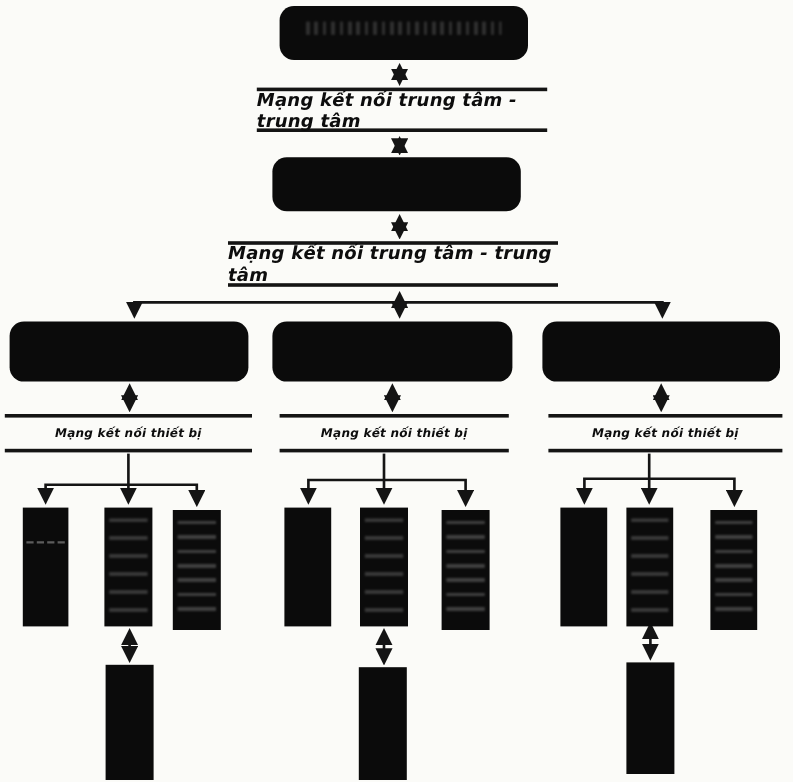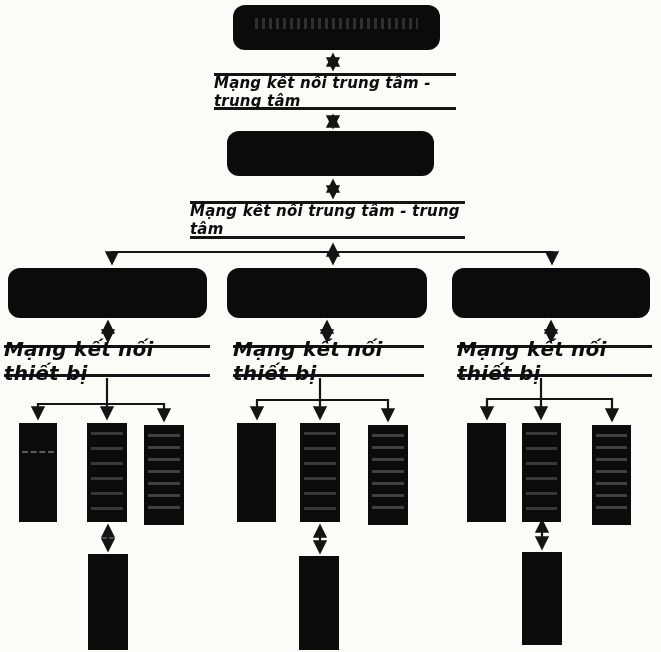--- a/index.html
+++ b/index.html
@@ -14,21 +14,21 @@
   .rounded{border-radius:12px;}
   .netband{
     position:absolute;
     border-top:3px solid #141414;border-bottom:3px solid #141414;
     display:flex;align-items:center;justify-content:center;
     box-sizing:border-box;
     font-weight:bold;font-style:italic;color:#0d0d0d;
     letter-spacing:0.2px;
   }
   .netband.big{font-size:15px;}
-  .netband.small{font-size:20px;}
+  .netband.small{font-size:10px;}
   .speckle-band{
     position:absolute;left:22px;right:22px;top:13px;height:11px;
     background:repeating-linear-gradient(90deg, rgba(135,135,135,0.45) 0 3px, transparent 3px 7px);
     filter:blur(0.7px);opacity:0.65;
   }
   .vstripes{
     position:absolute;left:4px;right:4px;top:9px;bottom:10px;
     background:repeating-linear-gradient(180deg, rgba(160,160,160,0.38) 0 3px, transparent 3px 15px);
     filter:blur(0.7px);opacity:0.8;
   }

